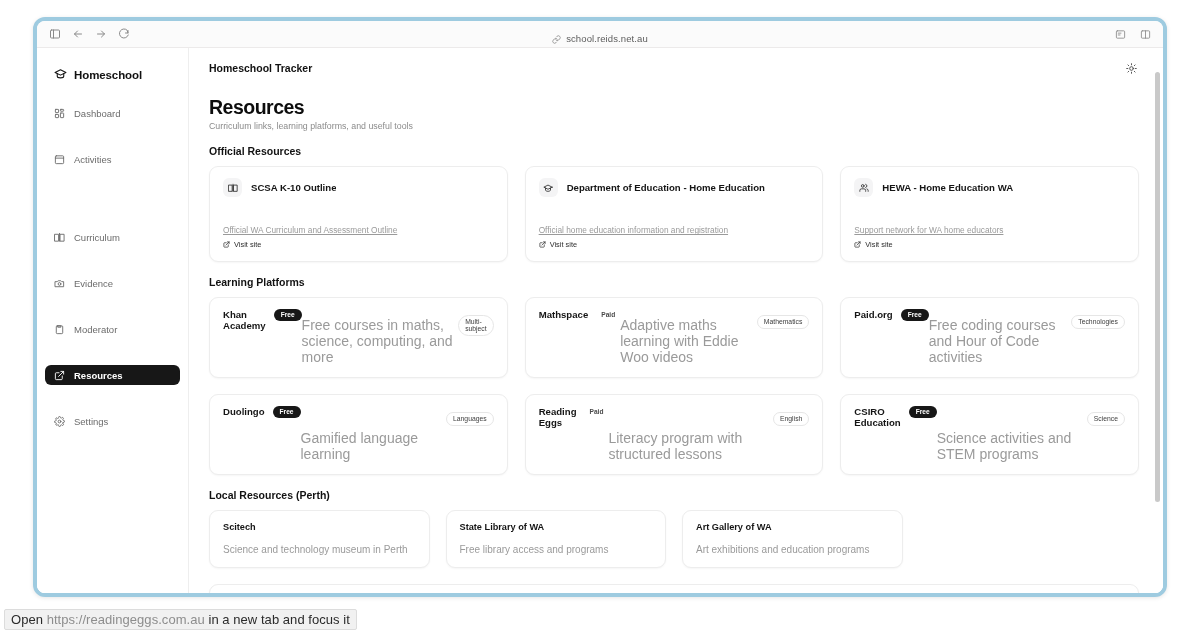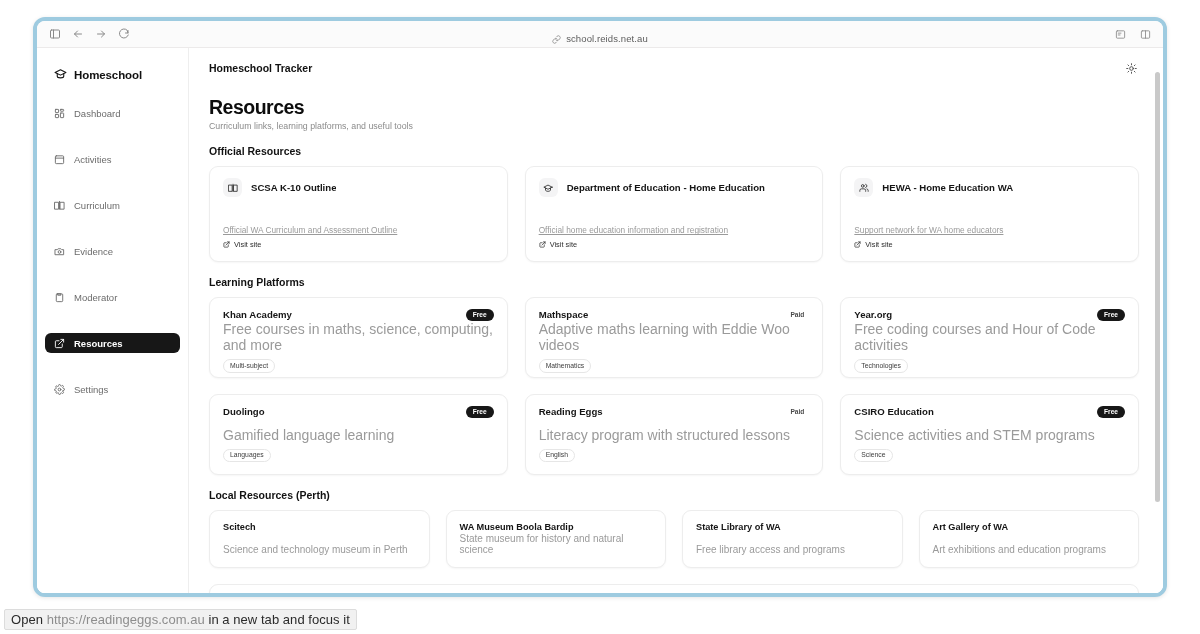--- a/index.html
+++ b/index.html
@@ -223,21 +223,21 @@
   .visit {
     display: flex; align-items: center; gap: 4px;
     font-size: 7.4px;
     color: #2d2d2d;
     margin-top: 5px;
     font-weight: 500;
   }
   .visit svg { display:block; }
 
   
-  .platform-card { padding: 11px 13px 12px 13px; height: 81px; display:flex; flex-direction: column; }
+  .platform-card { padding: 11px 13px 12px 13px; height: 81px; display:flex; }
   .platform-head { display: flex; align-items: flex-start; justify-content: space-between; gap: 8px; }
   .platform-name {
     font-size: 9.6px;
     font-weight: 700;
     color: #151515;
   }
   .badge-free {
     background: #171717;
     color: #ffffff;
     font-size: 6.6px;
@@ -434,21 +434,21 @@
           <div class="nav-item" style="margin-bottom:10px;">
             <span class="nav-icon">
               <svg width="11" height="11" viewBox="0 0 24 24" fill="none" stroke="currentColor" stroke-width="2" stroke-linecap="round" stroke-linejoin="round">
                 <rect x="3" y="4" width="18" height="17" rx="2"></rect>
                   <line x1="3" y1="9" x2="21" y2="9"></line>
               </svg>
             </span>
             <span>Activities</span>
           </div>
 
-          <div class="nav-item" style="margin-bottom:10px;">
+          <div class="nav-item" style="margin-bottom:10px;margin-top:32px;">
             <span class="nav-icon">
               <svg width="11" height="11" viewBox="0 0 24 24" fill="none" stroke="currentColor" stroke-width="2" stroke-linecap="round" stroke-linejoin="round">
                 <path d="M2 5h8v15H2z"></path>
                   <path d="M14 5h8v15h-8z"></path>
                   <line x1="12" y1="3" x2="12" y2="20"></line>
               </svg>
             </span>
             <span>Curriculum</span>
           </div>
 
@@ -618,21 +618,21 @@
                 <div class="platform-head">
                   <span class="platform-name">Mathspace</span>
                   <span class="badge-paid">Paid</span>
                 </div>
                 <div class="platform-desc">Adaptive maths learning with Eddie Woo videos</div>
                 <div class="tag-wrap"><span class="tag">Mathematics</span></div>
               </div>
 
               <div class="card platform-card">
                 <div class="platform-head">
-                  <span class="platform-name">Year.org</span>
+                  <span class="platform-name">Paid.org</span>
                   <span class="badge-free">Free</span>
                 </div>
                 <div class="platform-desc">Free coding courses and Hour of Code activities</div>
                 <div class="tag-wrap"><span class="tag">Technologies</span></div>
               </div>
 
             </div>
 
             <div class="grid-3" style="margin-top:16px;">
 
@@ -668,24 +668,20 @@
 
           <div class="section">
             <div class="section-title">Local Resources (Perth)</div>
             <div class="grid-4">
 
               <div class="card local-card">
                 <div class="local-name">Scitech</div>
                 <div class="local-desc">Science and technology museum in Perth</div>
               </div>
 
-              <div class="card local-card">
-                <div class="local-name">WA Museum Boola Bardip</div>
-                <div class="local-desc">State museum for history and natural science</div>
-              </div>
 
               <div class="card local-card">
                 <div class="local-name">State Library of WA</div>
                 <div class="local-desc">Free library access and programs</div>
               </div>
 
               <div class="card local-card">
                 <div class="local-name">Art Gallery of WA</div>
                 <div class="local-desc">Art exhibitions and education programs</div>
               </div>

